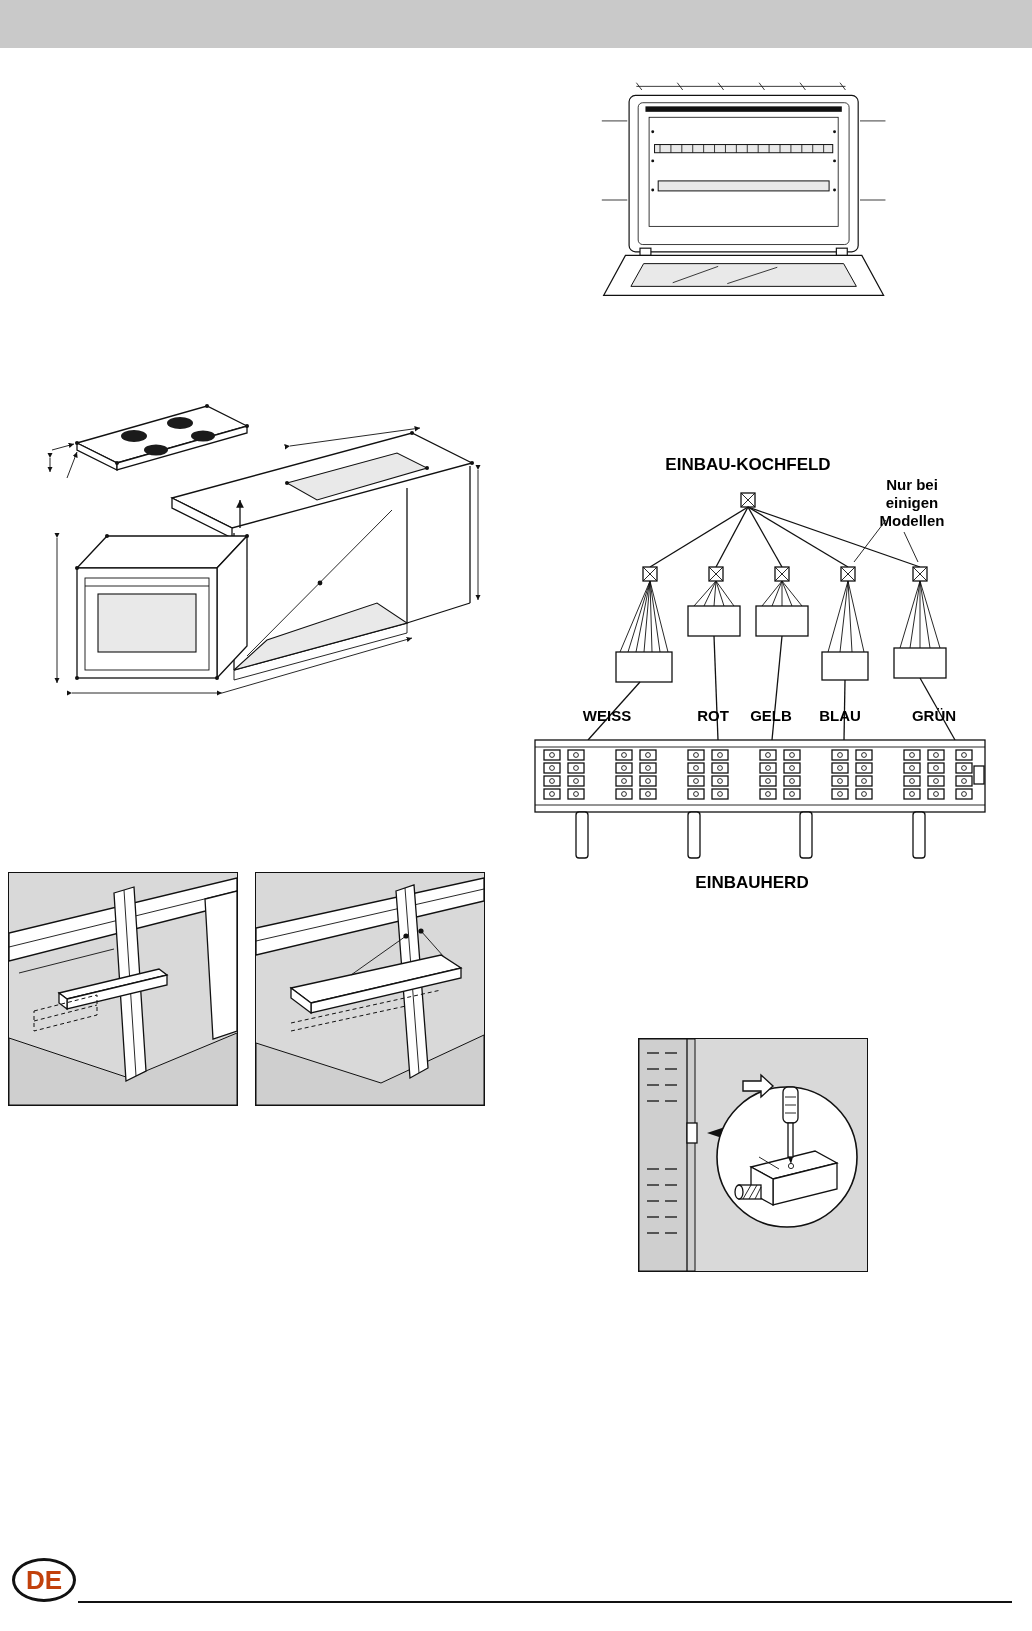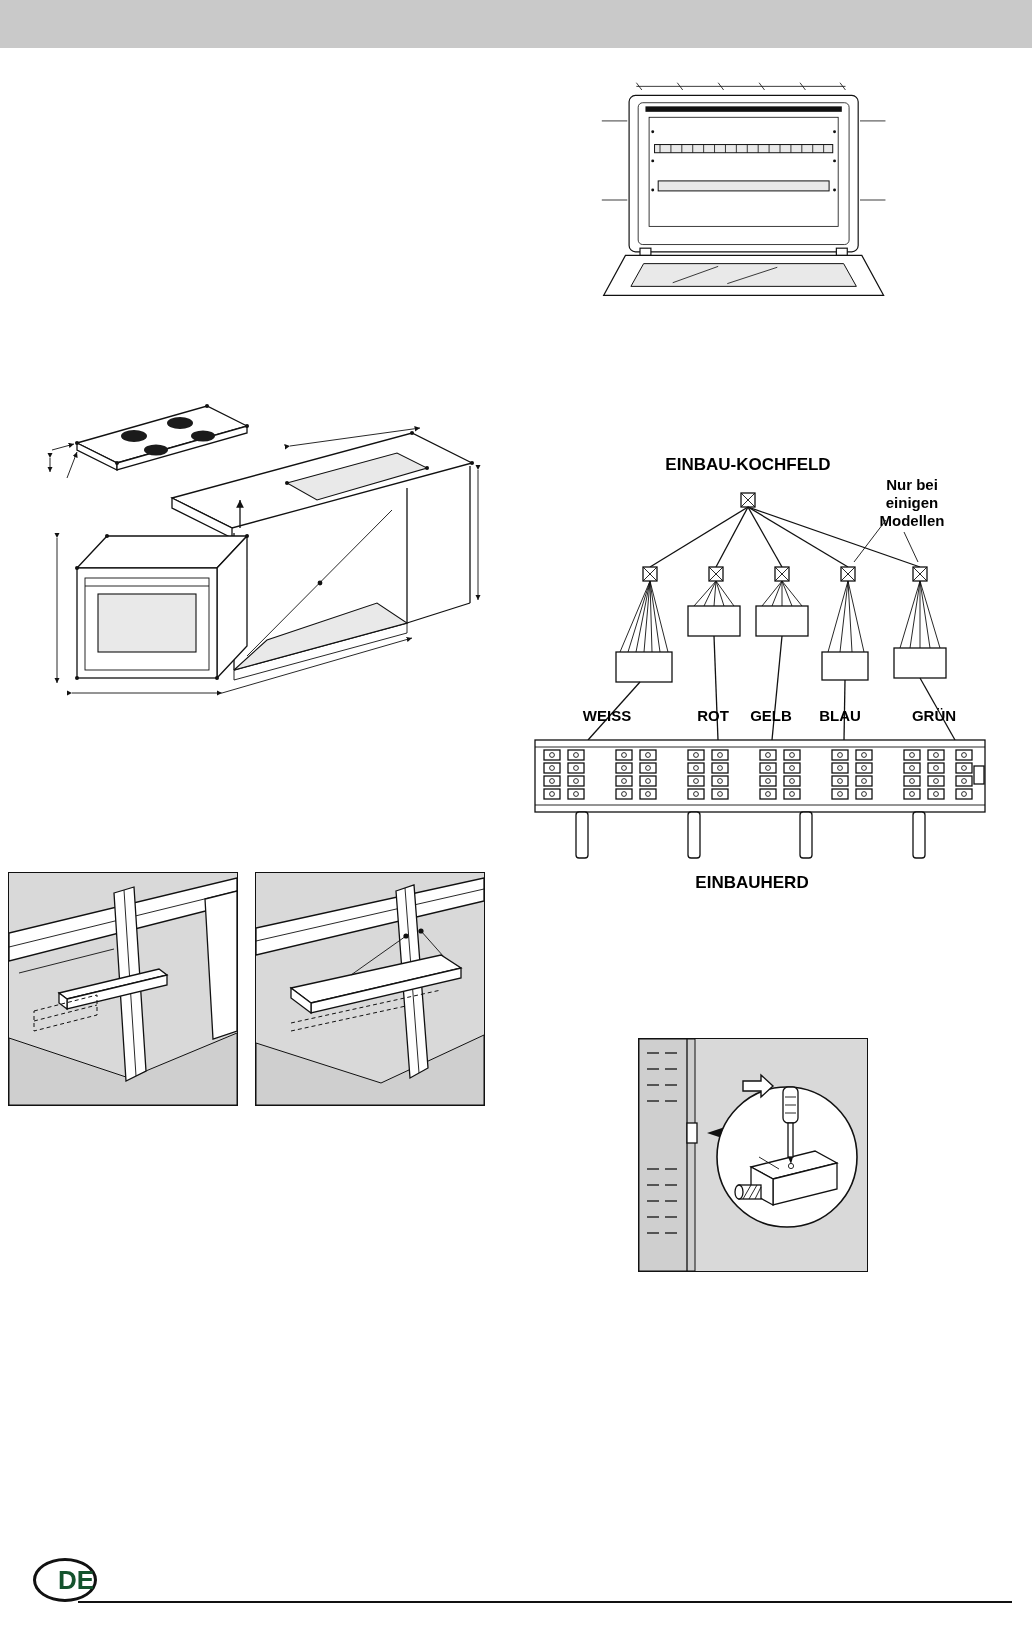--- a/index.html
+++ b/index.html
@@ -1,33 +1,33 @@
 <!DOCTYPE html>
 <html><head>
 <meta charset="utf-8">
 <style>
   html,body{margin:0;padding:0;background:#ffffff;}
   .page{position:relative;width:1032px;height:1631px;background:#ffffff;overflow:hidden;
-        font-family:"Liberation Sans", sans-serif;color:#14532d;}
+        font-family:"Liberation Sans", sans-serif;color:#c2410c;}
   .header-bar{position:absolute;left:0;top:0;width:1032px;height:48px;background:#c9c9c9;}
   .abs{position:absolute;}
   .figbox{position:absolute;border:1.2px solid #111;background:#d9d9d9;}
   .figbox svg{display:block;}
   svg text{font-family:"Liberation Sans", sans-serif;}
   .t-title{font-size:17px;font-weight:bold;}
   .t-note{font-size:15px;font-weight:bold;}
   .t-label{font-size:15px;font-weight:bold;}
   .ln{stroke:#111;stroke-width:1.3;fill:none;}
   .lnthin{stroke:#111;stroke-width:0.9;fill:none;}
   .fw{fill:#ffffff;stroke:#111;stroke-width:1.3;}
   .fg{fill:#e9e9e9;stroke:#111;stroke-width:1.1;}
   .dash{stroke:#111;stroke-width:1;fill:none;stroke-dasharray:4 3;}
   .dot{fill:#111;stroke:none;}
-  .de-badge{position:absolute;left:33px;top:1558px;width:58px;height:38px;border:3px solid #111;
-            border-radius:50%;display:flex;align-items:center;justify-content:flex-end;
+  .de-badge{position:absolute;left:12px;top:1558px;width:58px;height:38px;border:3px solid #111;
+            border-radius:50%;display:flex;align-items:center;justify-content:center;
             font-weight:bold;font-size:26px;background:#fff;z-index:2;}
   .footer-line{position:absolute;left:78px;top:1601px;width:934px;height:2px;background:#111;}
 </style>
 </head>
 <body>
 
 <div class="page">
 
   <div class="header-bar"></div>
 

